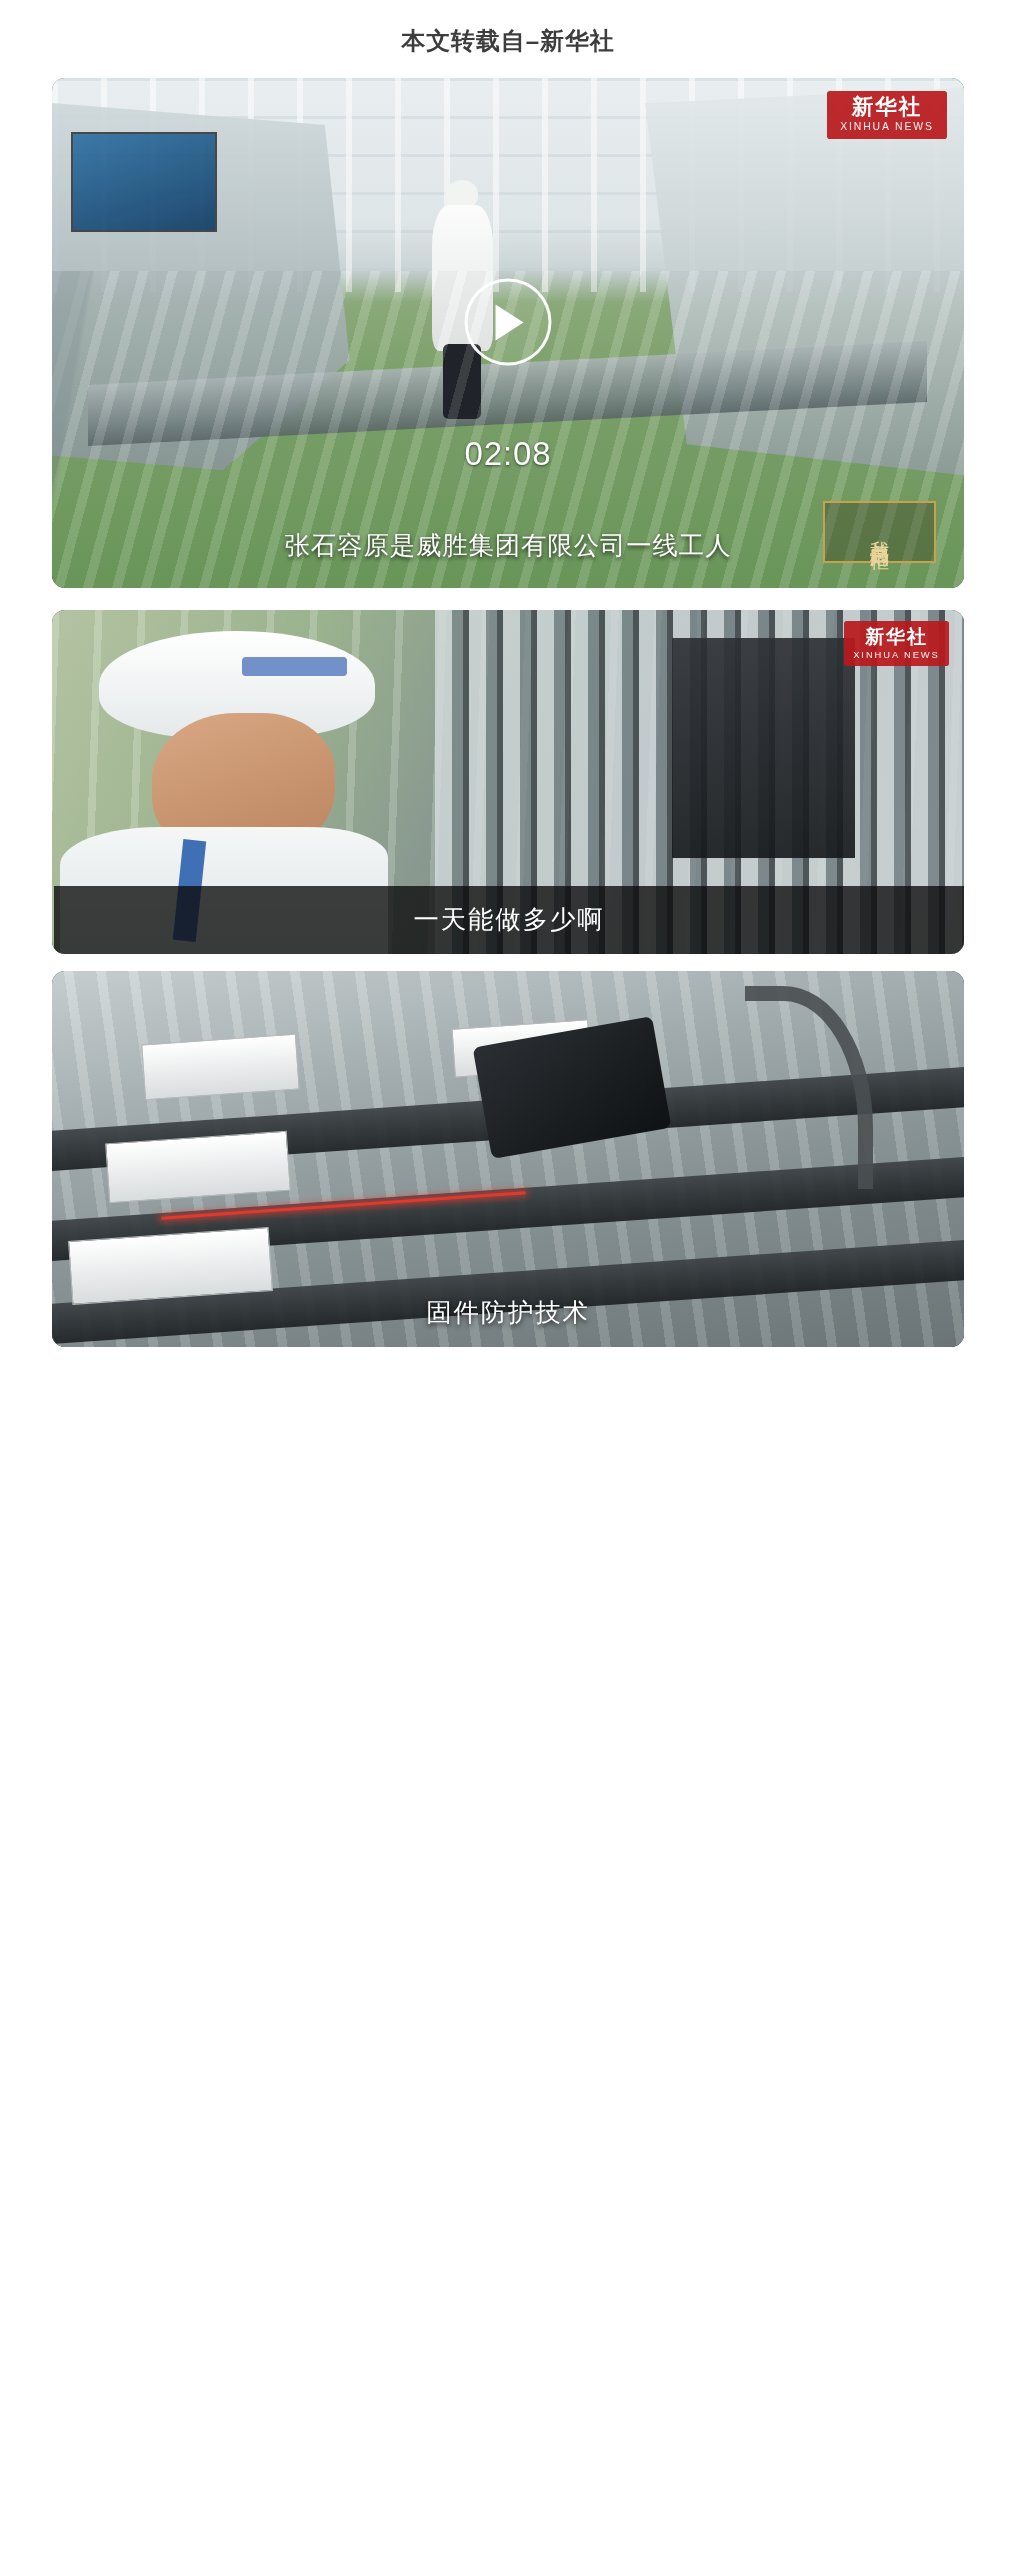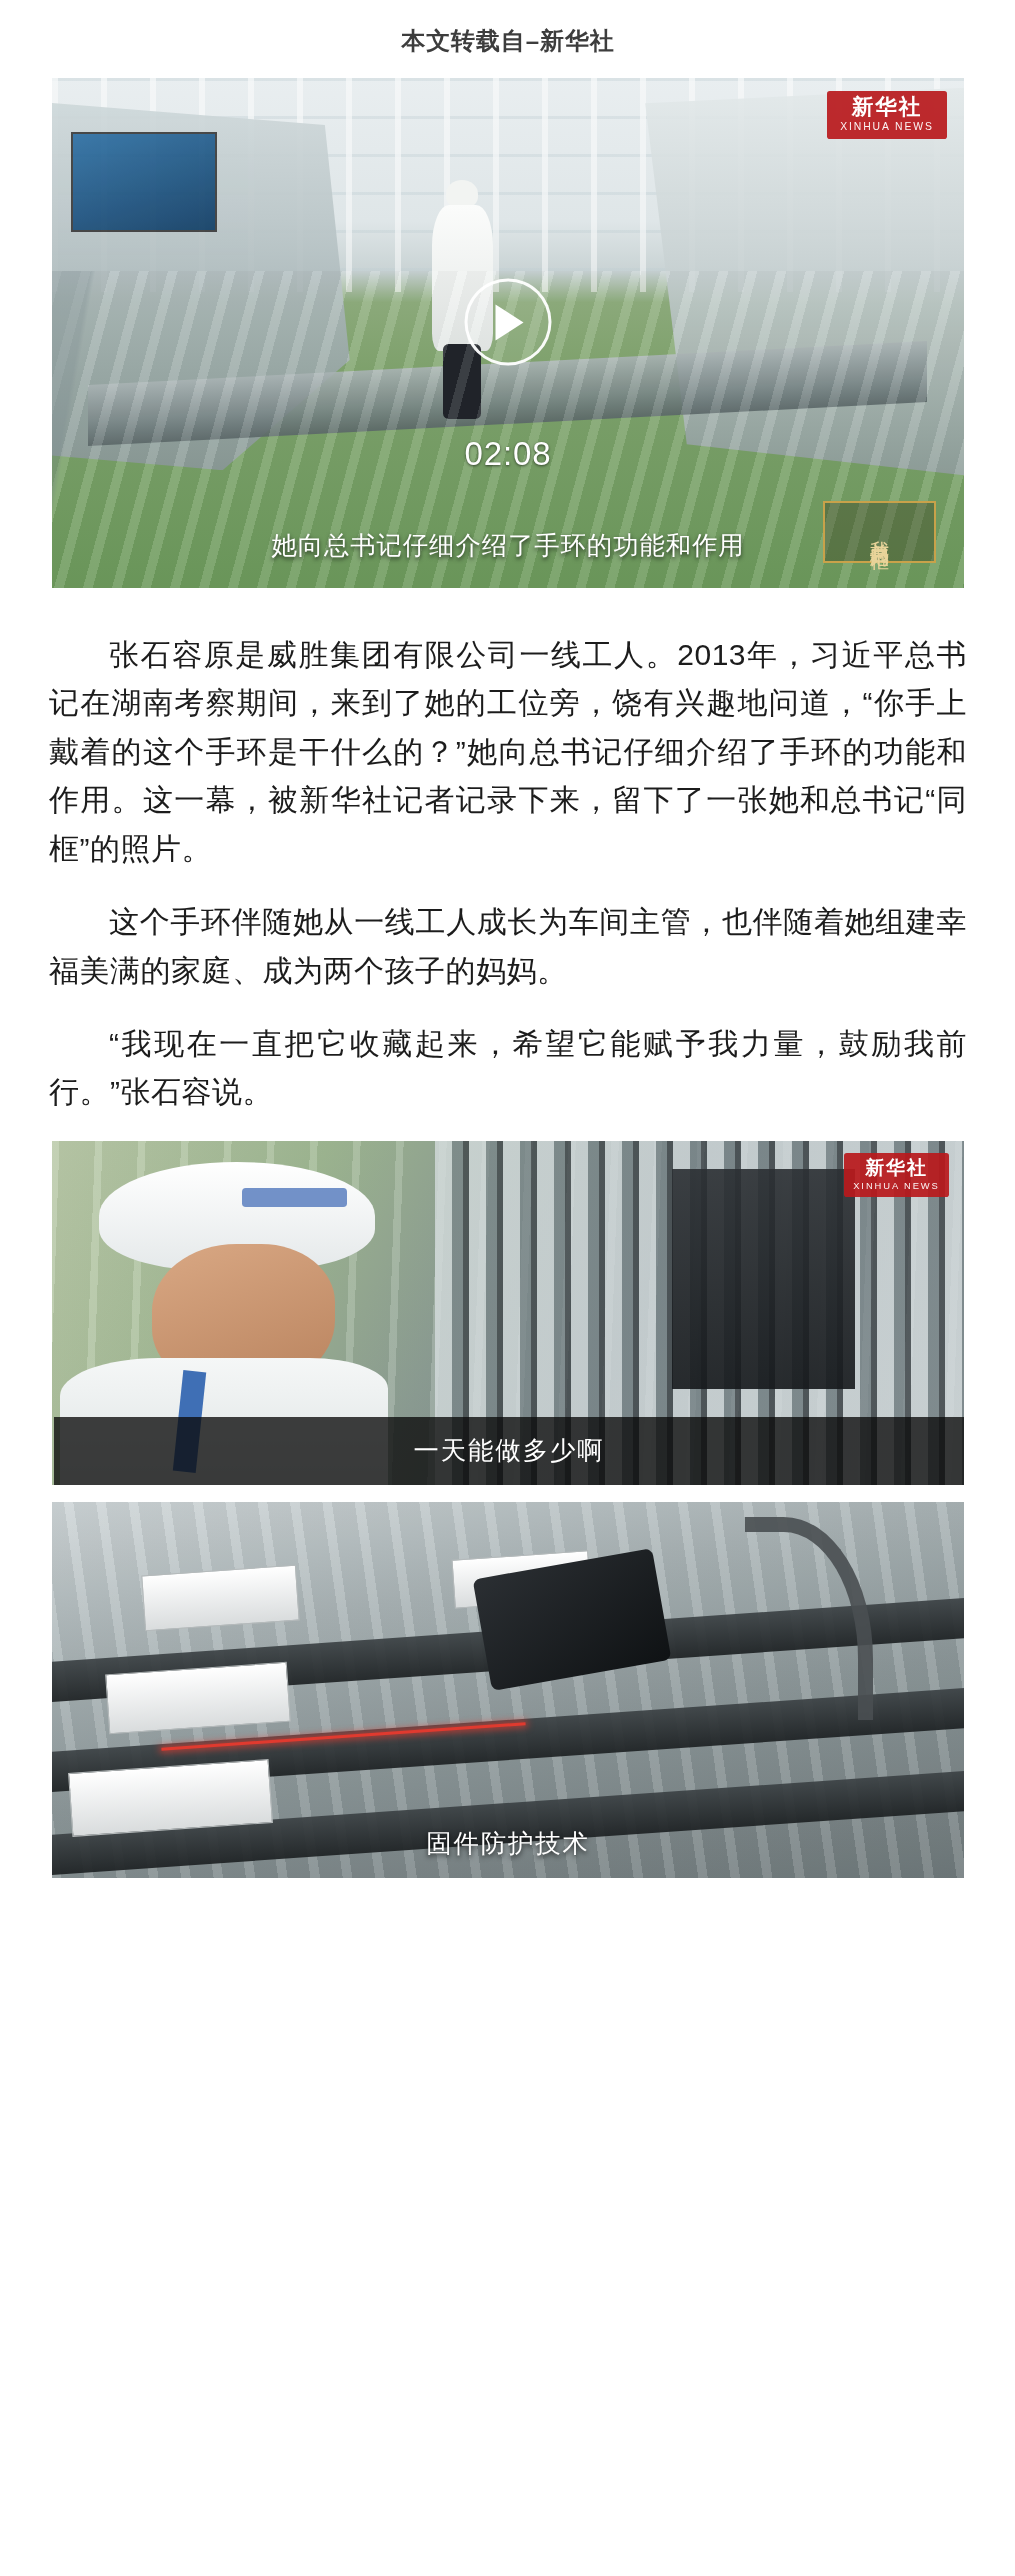--- a/index.html
+++ b/index.html
@@ -30,20 +30,21 @@
     letter-spacing: 0.9px;
     padding: 24.5px 0 21px 0;
   }
 
   
   .media {
     position: relative;
     margin: 0 52px;
     overflow: hidden;
     background: #202020;
+    border-radius: 13px;
   }
   .media-video {
     height: 510px;
   }
 
   
   .factory-bg {
     position: absolute;
     inset: 0;
     background:
@@ -407,30 +408,25 @@
 
     <div class="xinhua-badge">
       <div class="cn">新华社</div>
       <div class="en">XINHUA NEWS</div>
     </div>
 
     <div class="play-btn"></div>
 
     <div class="video-duration">02:08</div>
 
-    <div class="media-caption">她向总书记仔细介绍了手环的功能和作用</div>
+    <div class="media-caption">张石容原是威胜集团有限公司一线工人</div>
 
     <div class="stamp">我与总书记同框</div>
   </div>
 
-  <div class="article">
-    <p>张石容原是威胜集团有限公司一线工人。2013年，习近平总书记在湖南考察期间，来到了她的工位旁，饶有兴趣地问道，“你手上戴着的这个手环是干什么的？”她向总书记仔细介绍了手环的功能和作用。这一幕，被新华社记者记录下来，留下了一张她和总书记“同框”的照片。</p>
-    <p>这个手环伴随她从一线工人成长为车间主管，也伴随着她组建幸福美满的家庭、成为两个孩子的妈妈。</p>
-    <p class="no-indent-quote">“我现在一直把它收藏起来，希望它能赋予我力量，鼓励我前行。”张石容说。</p>
-  </div>
 
   <div class="media media-photo2">
     <div class="p2-bg"></div>
     <div class="p2-machine"></div>
     <div class="p2-dark"></div>
     <div class="p2-head">
       <div class="hat"></div>
       <div class="face"></div>
       <div class="shoulder"></div>
       <div class="lanyard"></div>

